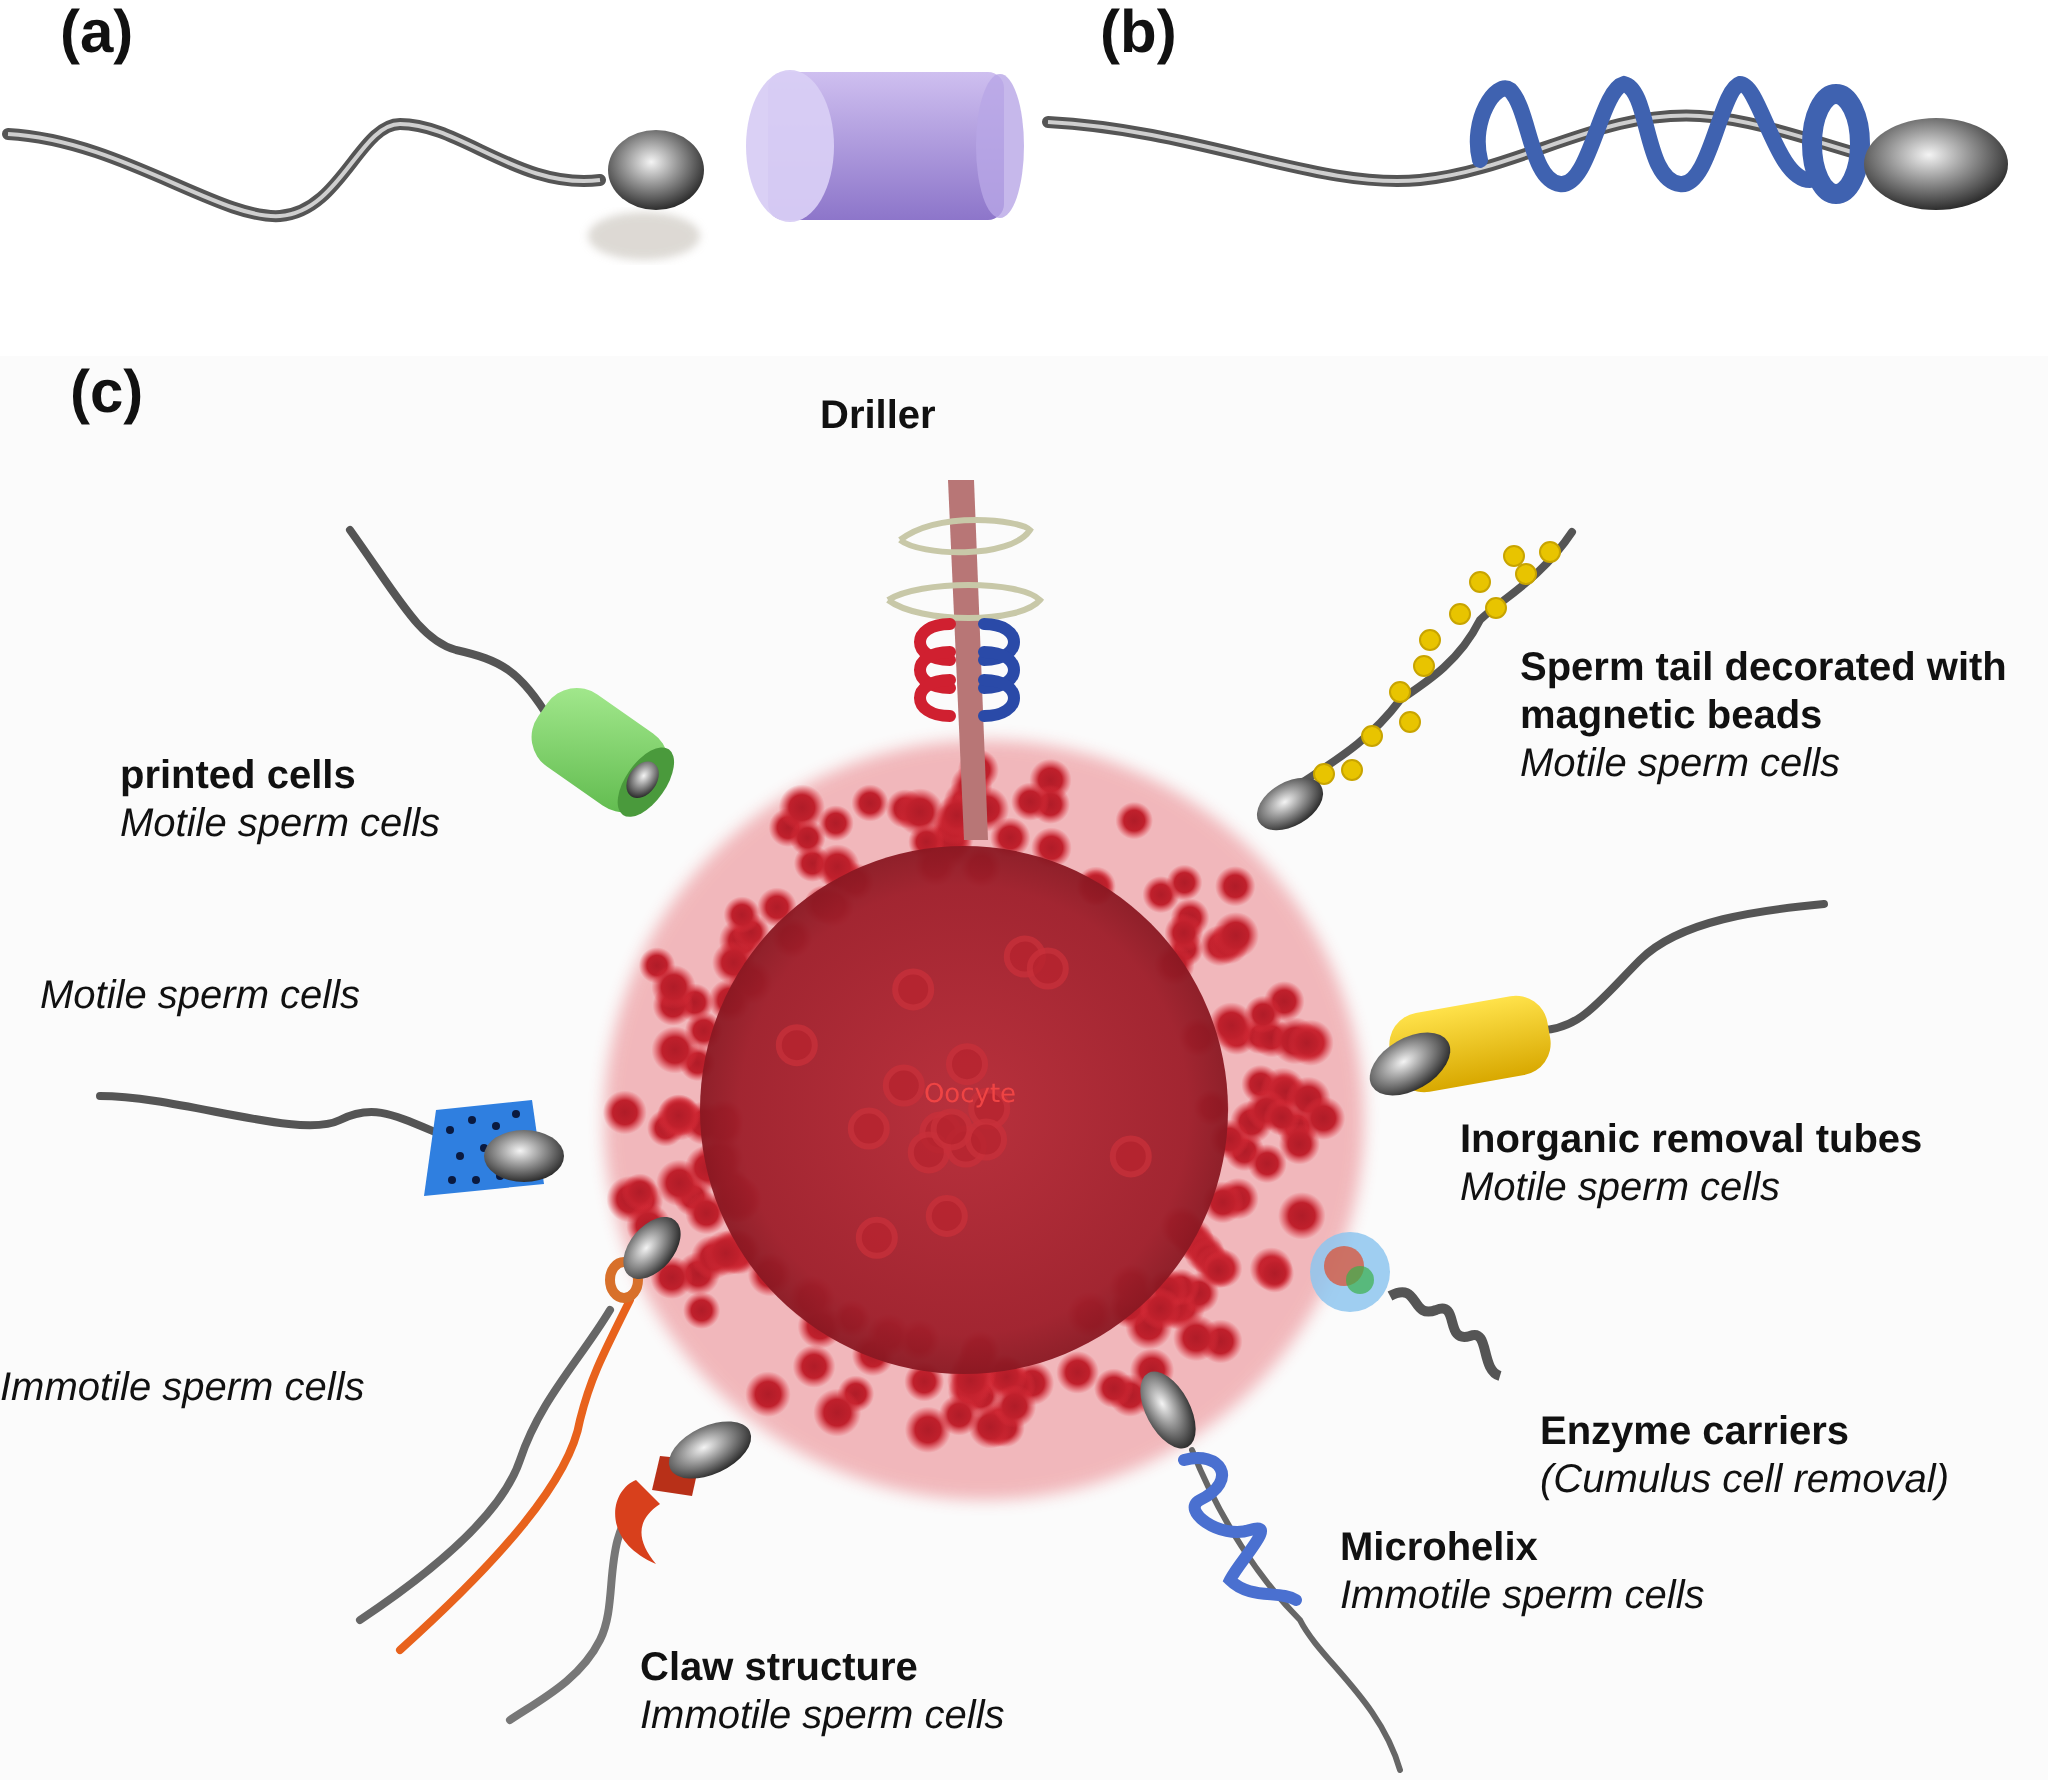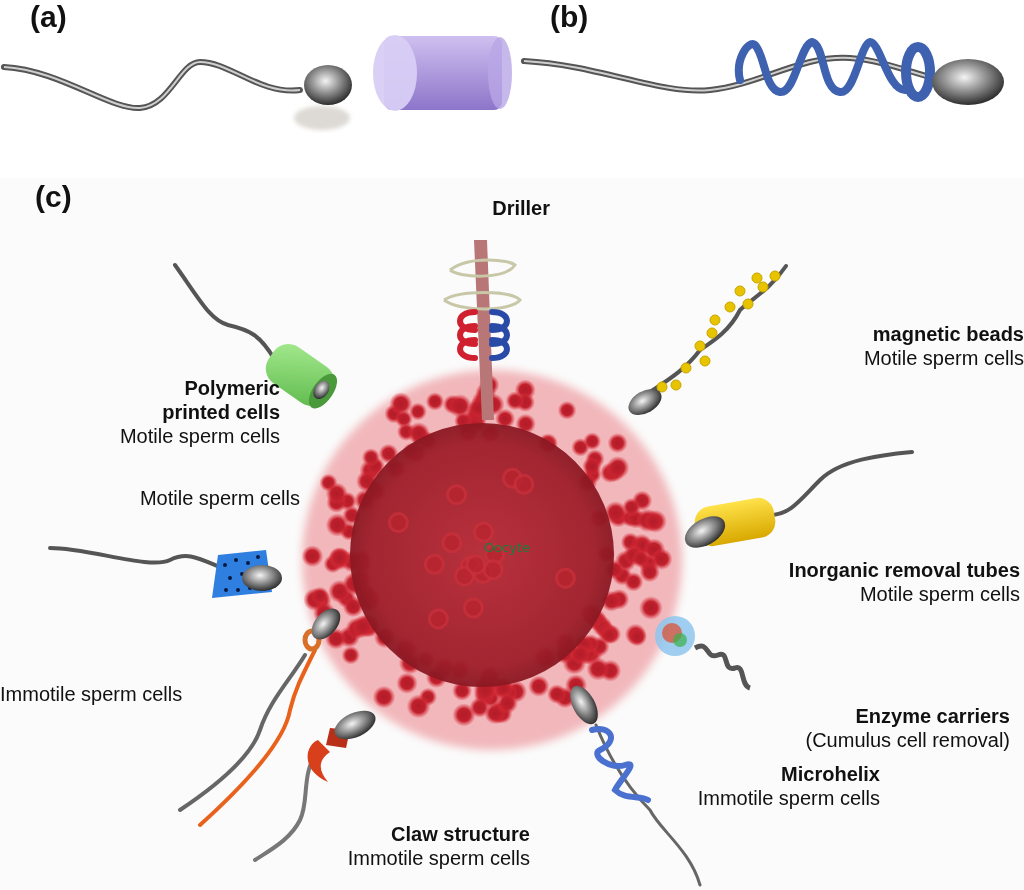--- a/index.html
+++ b/index.html
@@ -1,23 +1,23 @@
 <!DOCTYPE html>
 <html><head>
 <meta charset="utf-8">
 <style>
   html, body { margin:0; padding:0; background:#ffffff; }
   body { width:1024px; height:890px; position:relative; overflow:hidden; font-family:"Liberation Sans", sans-serif; color:#111; }
   .panel-label { position:absolute; font-weight:bold; font-size:30px; line-height:1; color:#111; }
   .panel-c-bg { position:absolute; left:0; top:178px; width:1024px; height:712px; background:#fbfbfb; }
   svg.art { position:absolute; left:0; top:0; width:1024px; height:890px; }
-  .lbl { position:absolute; text-align:right; line-height:24px; font-size:20px; }
+  .lbl { position:absolute; text-align:left; line-height:24px; font-size:20px; }
   .lbl .t { font-weight:bold; display:block; }
-  .lbl .s { display:block; }
-  .oocyte-label { position:absolute; left:440px; top:540px; width:90px; text-align:right; font-family:"DejaVu Sans", sans-serif; font-size:13px; color:#15803d; }
+  .lbl .s { font-style:italic; display:block; }
+  .oocyte-label { position:absolute; left:440px; top:540px; width:90px; text-align:center; font-family:"DejaVu Sans", sans-serif; font-size:13px; color:#ef4444; }
 </style>
 </head>
 <body>
 
 <div class="panel-c-bg"></div>
 
 <div class="panel-label" style="left:30px;top:2px;">(a)</div>
 <div class="panel-label" style="left:550px;top:2px;">(b)</div>
 <div class="panel-label" style="left:35px;top:182px;">(c)</div>
 
@@ -373,26 +373,26 @@
   </g>
 </svg>
 
 <div class="oocyte-label">Oocyte</div>
 
 <div class="lbl" style="left:410px;top:196px;width:140px;">
   <span class="t">Driller</span>
 </div>
 
 <div class="lbl" style="left:60px;top:376px;width:220px;">
-  <span class="t">Polymeric</span>
   <span class="t">printed cells</span>
   <span class="s">Motile sperm cells</span>
 </div>
 
 <div class="lbl" style="left:760px;top:322px;width:264px;">
+  <span class="t">Sperm tail decorated with</span>
   <span class="t">magnetic beads</span>
   <span class="s">Motile sperm cells</span>
 </div>
 
 <div class="lbl" style="left:20px;top:486px;width:280px;">
   <span class="s">Motile sperm cells</span>
 </div>
 
 <div class="lbl" style="left:730px;top:558px;width:290px;">
   <span class="t">Inorganic removal tubes</span>

